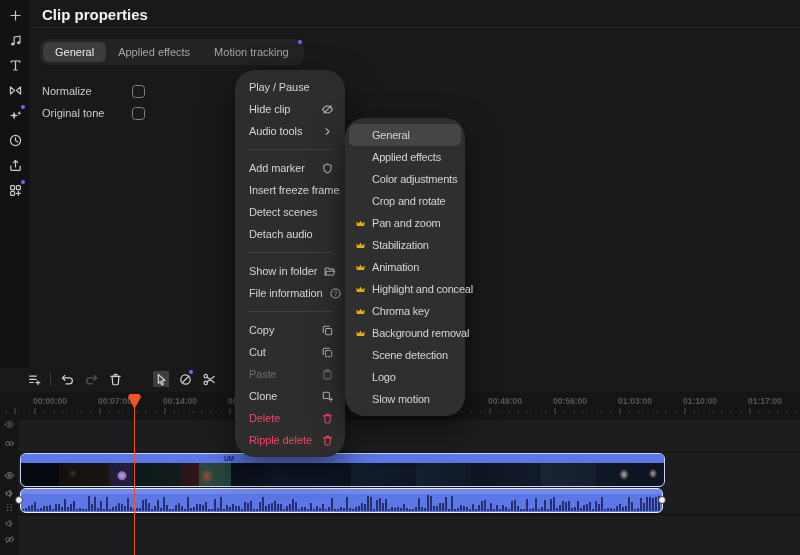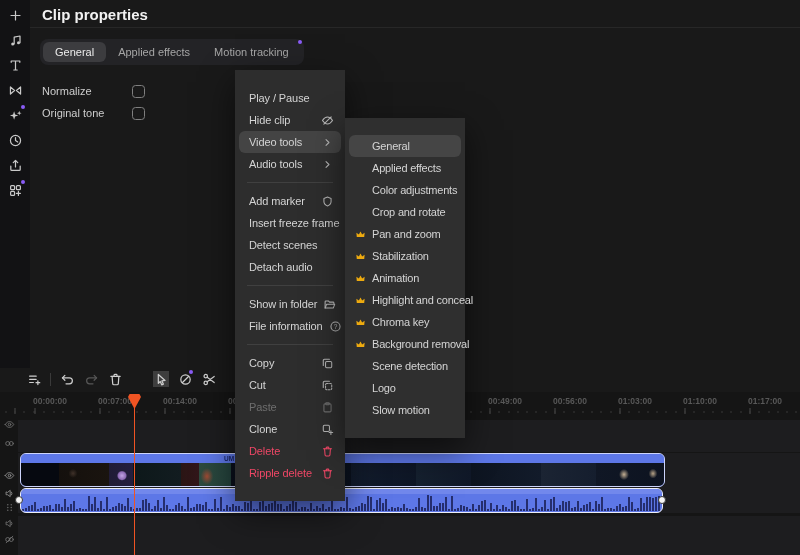--- a/index.html
+++ b/index.html
@@ -27,22 +27,22 @@
   .props{position:absolute;left:42px;top:80px;width:250px;}
   .prop-row{position:relative;height:22px;display:flex;align-items:center;font-size:11px;color:#cdcdcd;}
   .prop-label{white-space:nowrap;}
   .cb{width:13px;height:13px;border-radius:3.5px;border:1.2px solid #7f7f7f;box-sizing:border-box;
       display:inline-flex;align-items:center;justify-content:center;background:transparent;}
   .ctrl{position:absolute;left:90px;display:flex;align-items:center;}
   .cb-right{display:none;}
   .prop-row.checkbox .cb-right{display:inline-flex;}
 
   
-  .menu{position:absolute;background:#2d2d2d;border-radius:0;box-shadow:0 12px 32px rgba(0,0,0,.55);
-        padding:17px 0;z-index:20;box-sizing:border-box;}
+  .menu{position:absolute;background:#2d2d2d;border-radius:20px;box-shadow:0 12px 32px rgba(0,0,0,.55);
+        padding:6px 0;z-index:20;box-sizing:border-box;}
   .ctx{left:235px;top:70px;width:110px;}
   .sub{left:345px;top:118px;width:120px;background:#2f2f2f;}
   .menu-row{height:22px;margin:0 4px;padding:0 7px 0 10px;border-radius:6px;display:flex;align-items:center;
             justify-content:space-between;font-size:11px;color:#d4d4d4;white-space:nowrap;letter-spacing:-0.1px;}
   .menu-row.highlighted{background:#444;}
   .menu-row.disabled{color:#6e6e6e;}
   .menu-row.danger{color:#ef4766;}
   .menu-row svg.mi{width:13px;height:13px;color:#b5b5b5;flex:none;margin-left:6px;}
   .menu-row.danger svg.mi{color:#ef4766;}
   .menu-row.disabled svg.mi{color:#6e6e6e;}
@@ -554,26 +554,20 @@
 
       </div>
 
       <div class="menu-row">
         <span class="menu-label">Hide clip</span>
         <svg class="ic mi" viewBox="0 0 16 16">
           <use href="#i-eye-off"></use>
         </svg>
       </div>
 
-      <div class="menu-row highlighted">
-        <span class="menu-label">Video tools</span>
-        <svg class="ic mi" viewBox="0 0 16 16">
-          <use href="#i-chevron-right"></use>
-        </svg>
-      </div>
 
       <div class="menu-row">
         <span class="menu-label">Audio tools</span>
         <svg class="ic mi" viewBox="0 0 16 16">
           <use href="#i-chevron-right"></use>
         </svg>
       </div>
     <div class="menu-sep"></div>
 
       <div class="menu-row">

